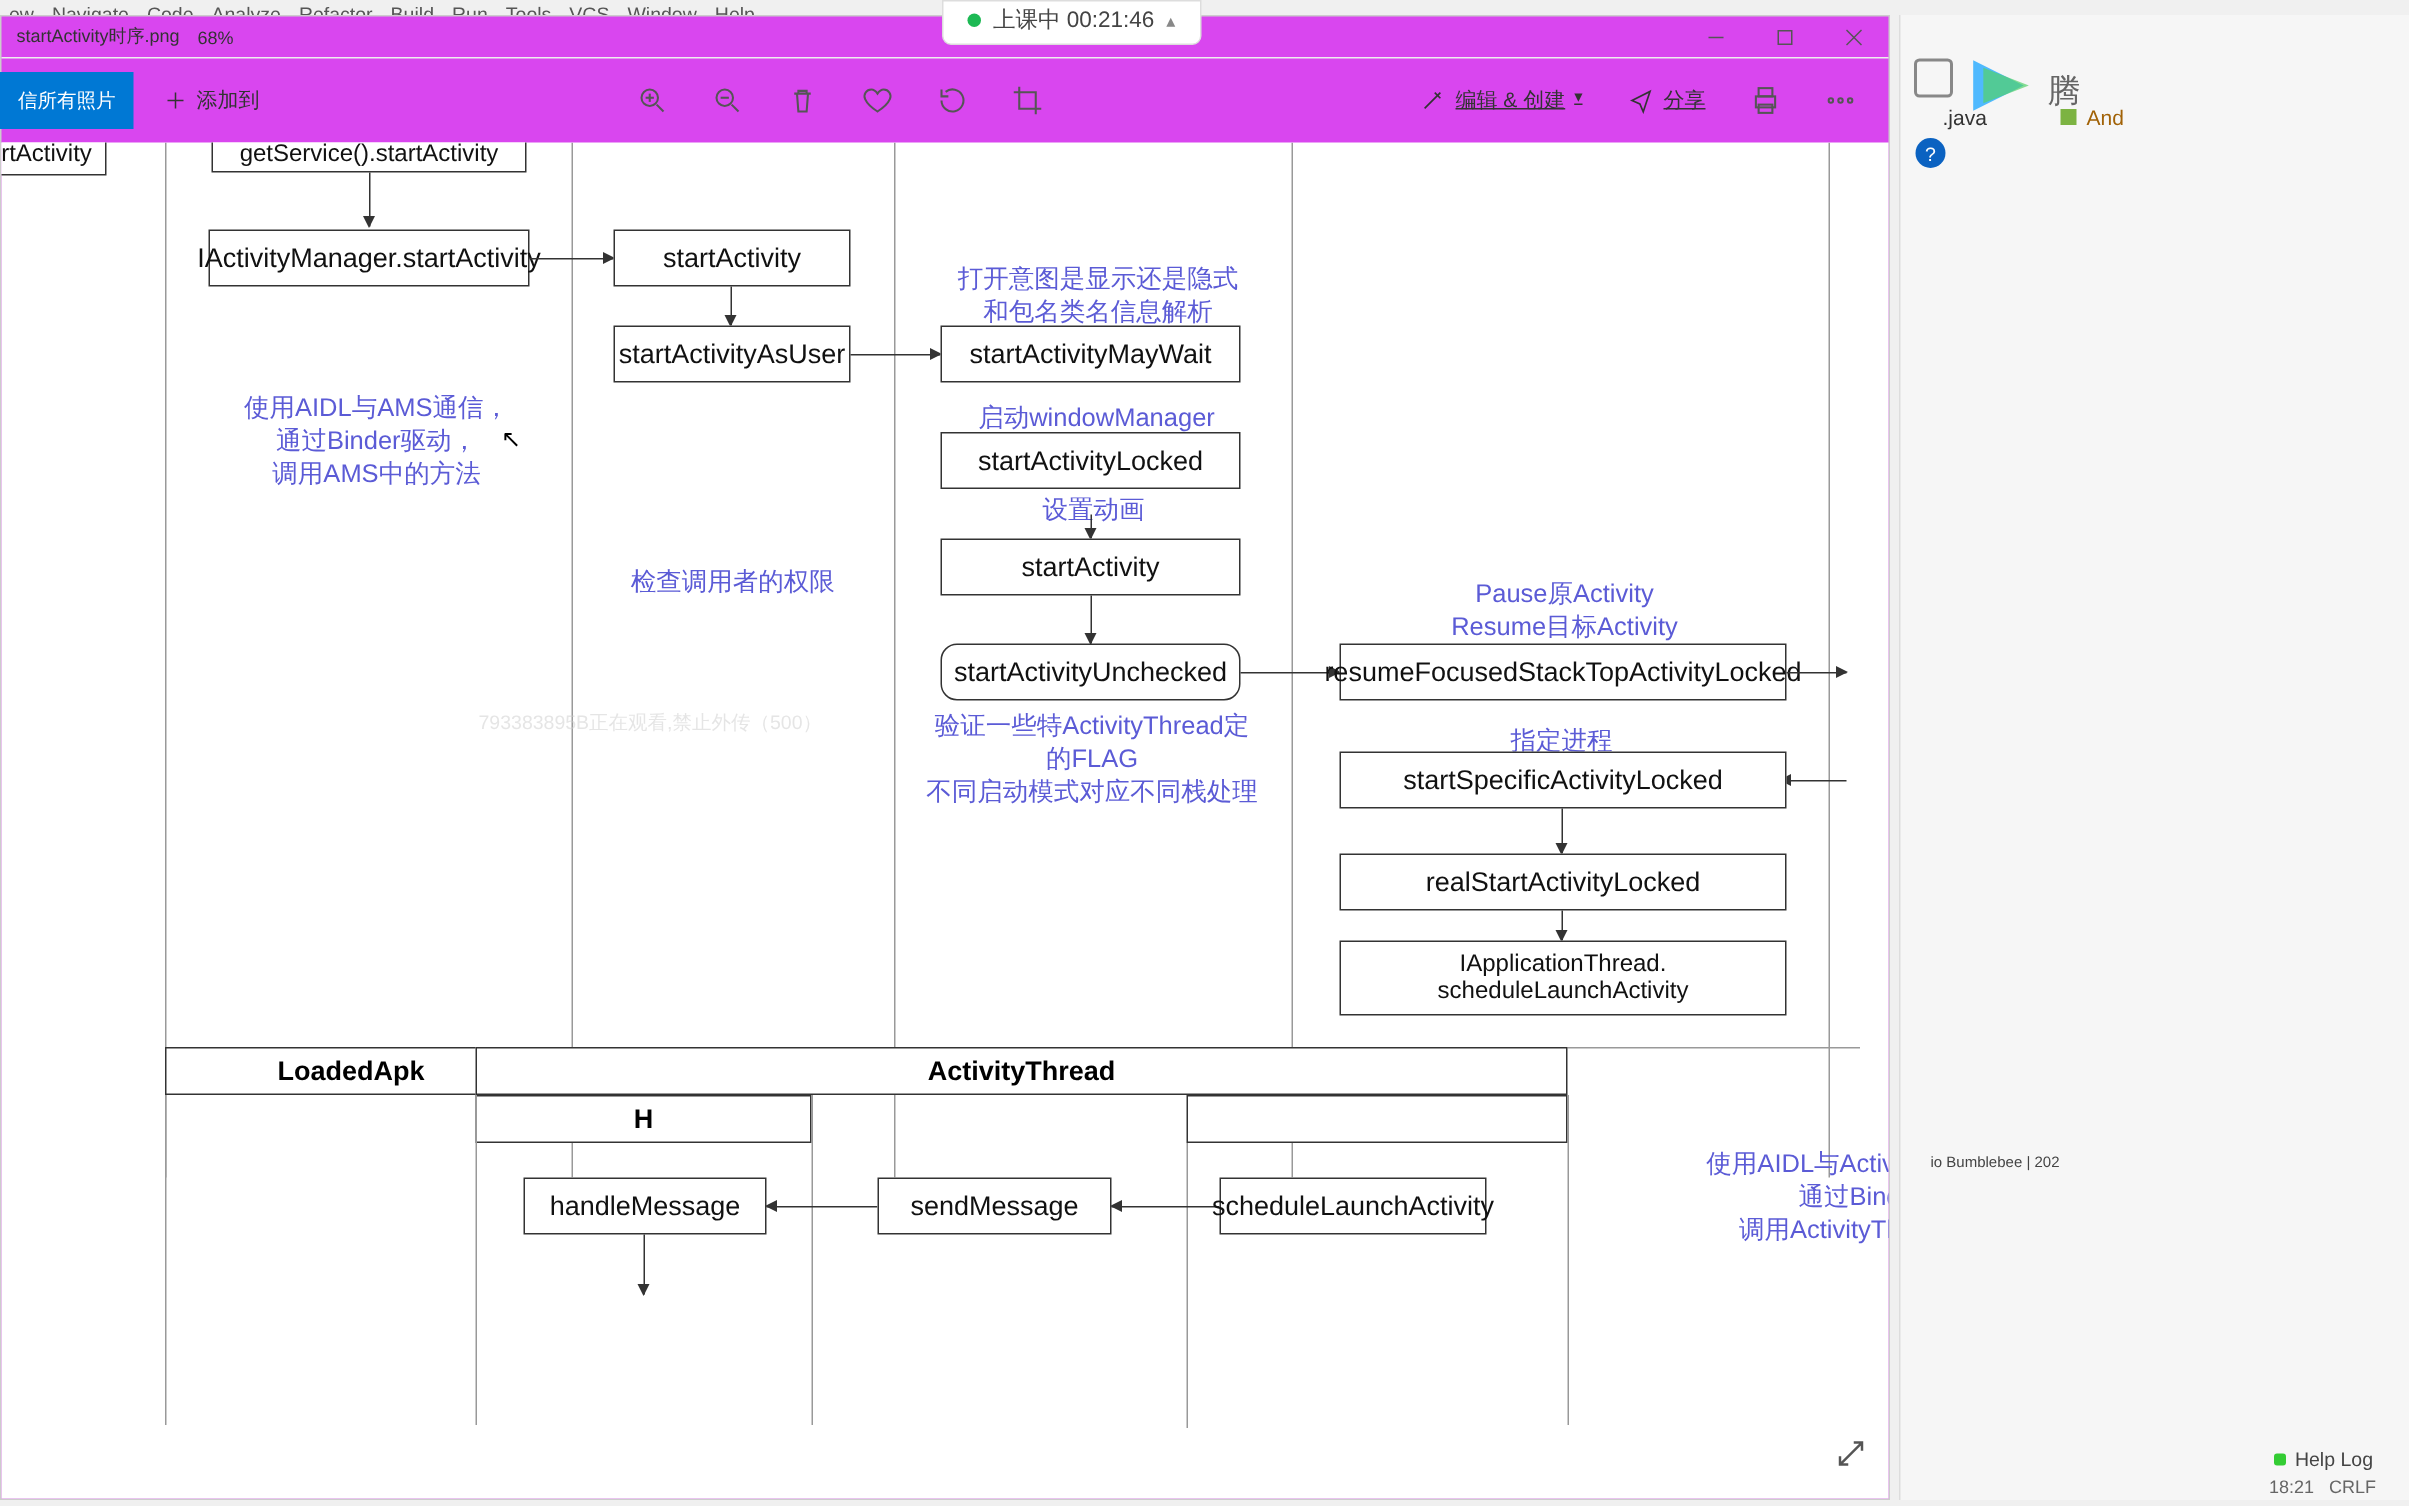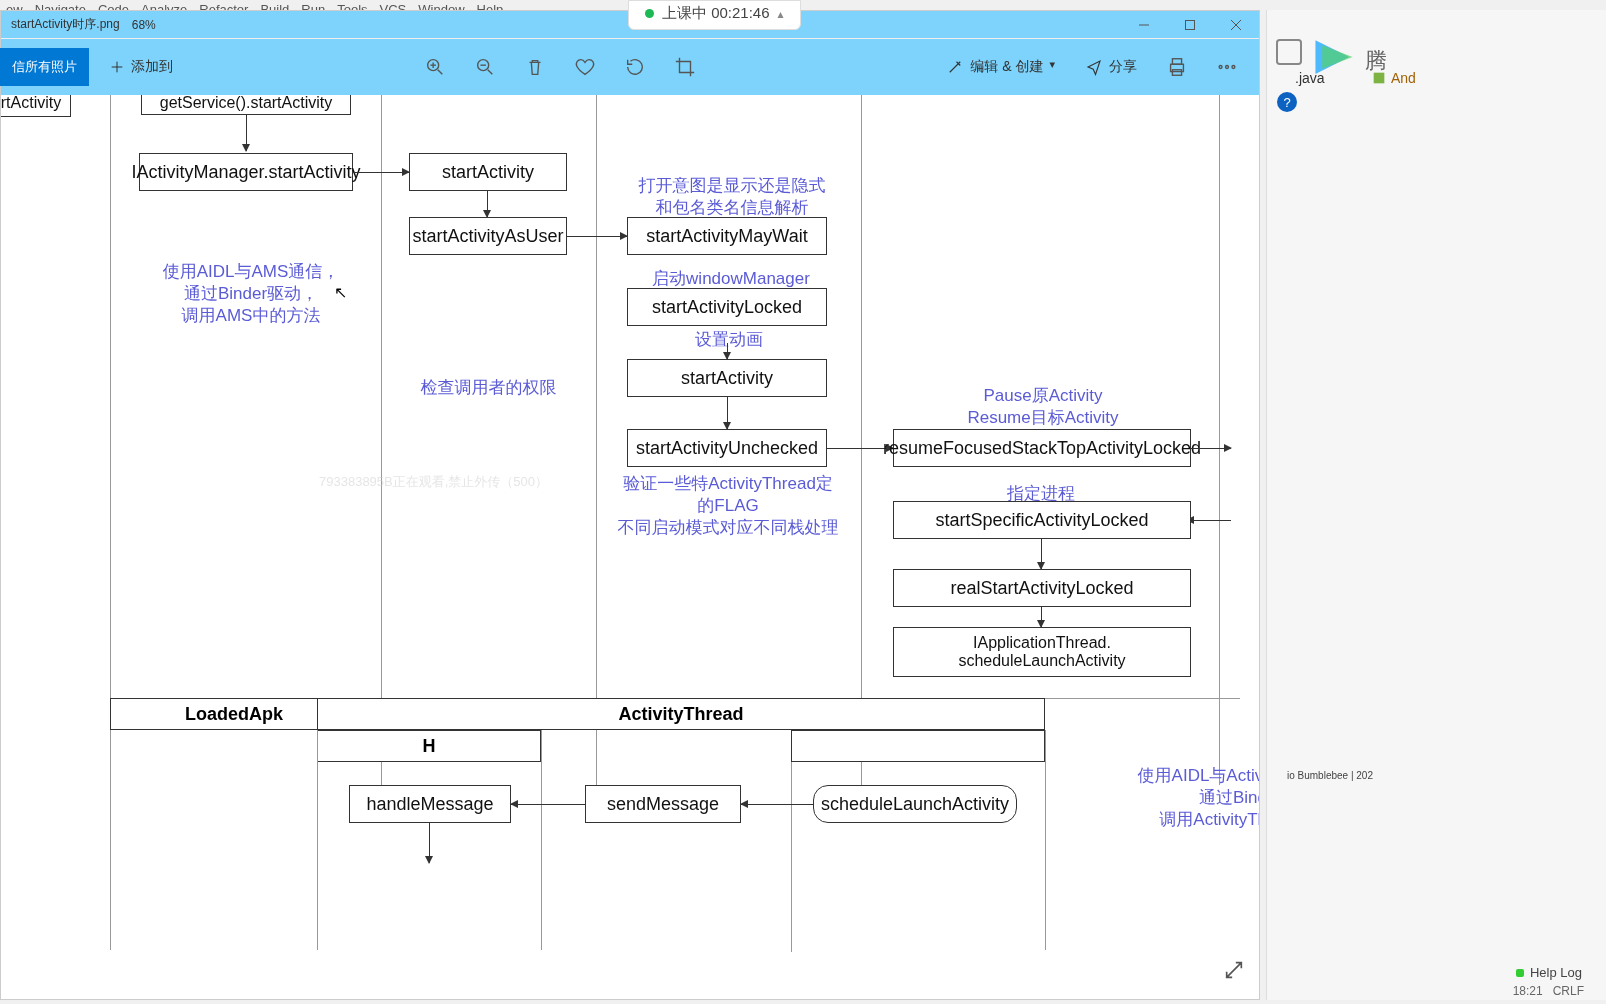--- a/index.html
+++ b/index.html
@@ -1,33 +1,33 @@
 <!DOCTYPE html>
 <html><head>
 <meta charset="utf-8">
 <style>
 * { box-sizing: border-box; margin: 0; padding: 0; }
 body { font-family: "Segoe UI", "Microsoft YaHei", sans-serif; background: #f0f0f0; overflow: hidden; width: 1606px; height: 1004px; position: relative; }
 .ide-menu { position: absolute; top: 0; left: 0; display: flex; gap: 12px; font-size: 13px; color: #555; padding: 2px 6px; }
 .ide-menu span { text-decoration: underline; text-decoration-color: transparent; }
 
-.photos-window { position: absolute; top: 10px; left: 0; width: 1260px; height: 990px; background: #7dd3fc; border: 1px solid #ccc; }
+.photos-window { position: absolute; top: 10px; left: 0; width: 1260px; height: 990px; background: #d946ef; border: 1px solid #ccc; }
 .photos-titlebar { height: 28px; display: flex; align-items: center; padding: 0 10px; font-size: 12px; color: #333; border-bottom: 1px solid #eee; position: relative; }
 .photos-title-left { flex: 1; display: flex; gap: 12px; align-items: center; }
 .winbtns { position: absolute; right: 0; top: 0; display: flex; }
 .winbtn { width: 46px; height: 28px; display: flex; align-items: center; justify-content: center; color: #555; }
 .winbtn svg { width: 12px; height: 12px; }
 
 .photos-toolbar { height: 56px; display: flex; align-items: center; padding: 0 12px; gap: 10px; }
 .see-all { background: #0078d4; color: #fff; font-size: 13px; padding: 10px 12px; margin-left: -13px; }
 .addto { display: flex; align-items: center; gap: 6px; font-size: 14px; color: #333; padding: 6px 10px; }
 .spacer { flex: 1; }
 .tbicon { width: 40px; height: 40px; display: flex; align-items: center; justify-content: center; color: #555; }
 .tbicon svg { width: 22px; height: 22px; stroke: currentColor; fill: none; stroke-width: 1.5; }
-.edit-create { display: flex; gap: 6px; color: #333; font-size: 14px; padding: 6px 10px; }
+.edit-create { display: flex; gap: 6px; color: #333; font-size: 14px; padding: 6px 10px; text-decoration: underline; }
 
 .canvas { position: relative; width: 100%; height: calc(100% - 84px); background: #fff; overflow: hidden; }
 .diagram { position: absolute; inset: 0; padding-left: 36px; }
 
 .dbox { position: absolute; border: 1.5px solid #333; background: #fff; display: flex; align-items: center; justify-content: center; font-size: 16px; color: #111; text-align: center; padding: 4px 8px; }
 .dbox.upper { font-size: 18px; }
 .ann { position: absolute; color: #5b5bd6; font-size: 17px; text-align: center; line-height: 1.3; }
 .redbox { background: #e51c23; color: #fff; border: 1.5px solid #333; }
 .headerbox { position: absolute; border: 1.5px solid #333; background: #fff; display: flex; align-items: center; justify-content: center; font-weight: bold; font-size: 18px; }
 .vline { position: absolute; width: 1px; background: #999; }
@@ -233,21 +233,21 @@
       <div class="arrow-h" style="left:566px; top:141px; width:60px;"></div>
 
       <div class="ann" style="left:636px; top:80px; width:190px;">打开意图是显示还是隐式<br>和包名类名信息解析</div>
       <div class="dbox upper" style="left:626px; top:122px; width:200px; height:38px;">startActivityMayWait</div>
       <div class="ann" style="left:645px; top:173px; width:170px;">启动windowManager</div>
       <div class="dbox upper" style="left:626px; top:193px; width:200px; height:38px;">startActivityLocked</div>
       <div class="ann" style="left:688px; top:234px; width:80px;">设置动画</div>
       <div class="arrow-v" style="left:726px; top:248px; height:16px;"></div>
       <div class="dbox upper" style="left:626px; top:264px; width:200px; height:38px;">startActivity</div>
       <div class="arrow-v" style="left:726px; top:302px; height:32px;"></div>
-      <div class="dbox upper" style="left:626px; top:334px; width:200px; height:38px;">startActivityUnchecked</div>
+      <div class="dbox upper" style="left:626px; top:334px; width:200px; height:38px;border-radius:11px;">startActivityUnchecked</div>
 
       <div class="ann" style="left:160px; top:166px; width:180px;">使用AIDL与AMS通信，<br>通过Binder驱动，<br>调用AMS中的方法</div>
       <div class="ann" style="left:415px; top:282px; width:145px;">检查调用者的权限</div>
       <div class="ann" style="left:616px; top:378px; width:222px;">验证一些特ActivityThread定<br>的FLAG<br>不同启动模式对应不同栈处理</div>
 
       <div class="arrow-h" style="left:826px; top:353px; width:66px;"></div>
       <div class="ann" style="left:962px; top:290px; width:160px;">Pause原Activity<br>Resume目标Activity</div>
       <div class="dbox upper" style="left:892px; top:334px; width:298px; height:38px;">resumeFocusedStackTopActivityLocked</div>
       <div class="arrow-h" style="left:1190px; top:353px; width:40px;"></div>
       <div class="arrow-h rev" style="left:1186px; top:425px; width:44px;"></div>
@@ -269,21 +269,21 @@
       <div class="vline" style="left:316px; top:635px; height:220px;"></div>
       <div class="vline" style="left:540px; top:635px; height:220px;"></div>
       <div class="vline" style="left:790px; top:667px; height:190px;"></div>
       <div class="vline" style="left:1044px; top:635px; height:220px;"></div>
       <div class="vline" style="left:109px; top:635px; height:220px;"></div>
 
       <div class="dbox upper" style="left:348px; top:690px; width:162px; height:38px;">handleMessage</div>
       <div class="arrow-h rev" style="left:510px; top:709px; width:74px;"></div>
       <div class="dbox upper" style="left:584px; top:690px; width:156px; height:38px;">sendMessage</div>
       <div class="arrow-h rev" style="left:740px; top:709px; width:72px;"></div>
-      <div class="dbox upper" style="left:812px; top:690px; width:204px; height:38px;border-radius:15px;">scheduleLaunchActivity</div>
+      <div class="dbox upper" style="left:812px; top:690px; width:178px; height:38px;">scheduleLaunchActivity</div>
       <div class="arrow-v" style="left:428px; top:728px; height:40px;"></div>
 
       <div class="ann" style="left:1096px; top:670px; width:170px; text-align:right;">使用AIDL与Activi<br>通过Bind<br>调用ActivityTh</div>
 
       <div style="position:absolute; left:333px; top:188px; font-size:16px;">↖</div>
 
     </div>
     <div class="fullscreen-icon">
       <svg width="22" height="22" viewBox="0 0 24 24" fill="none" stroke="#555" stroke-width="1.8">
           <path d="M4 20L20 4M14 4h6v6M10 20H4v-6"></path>

